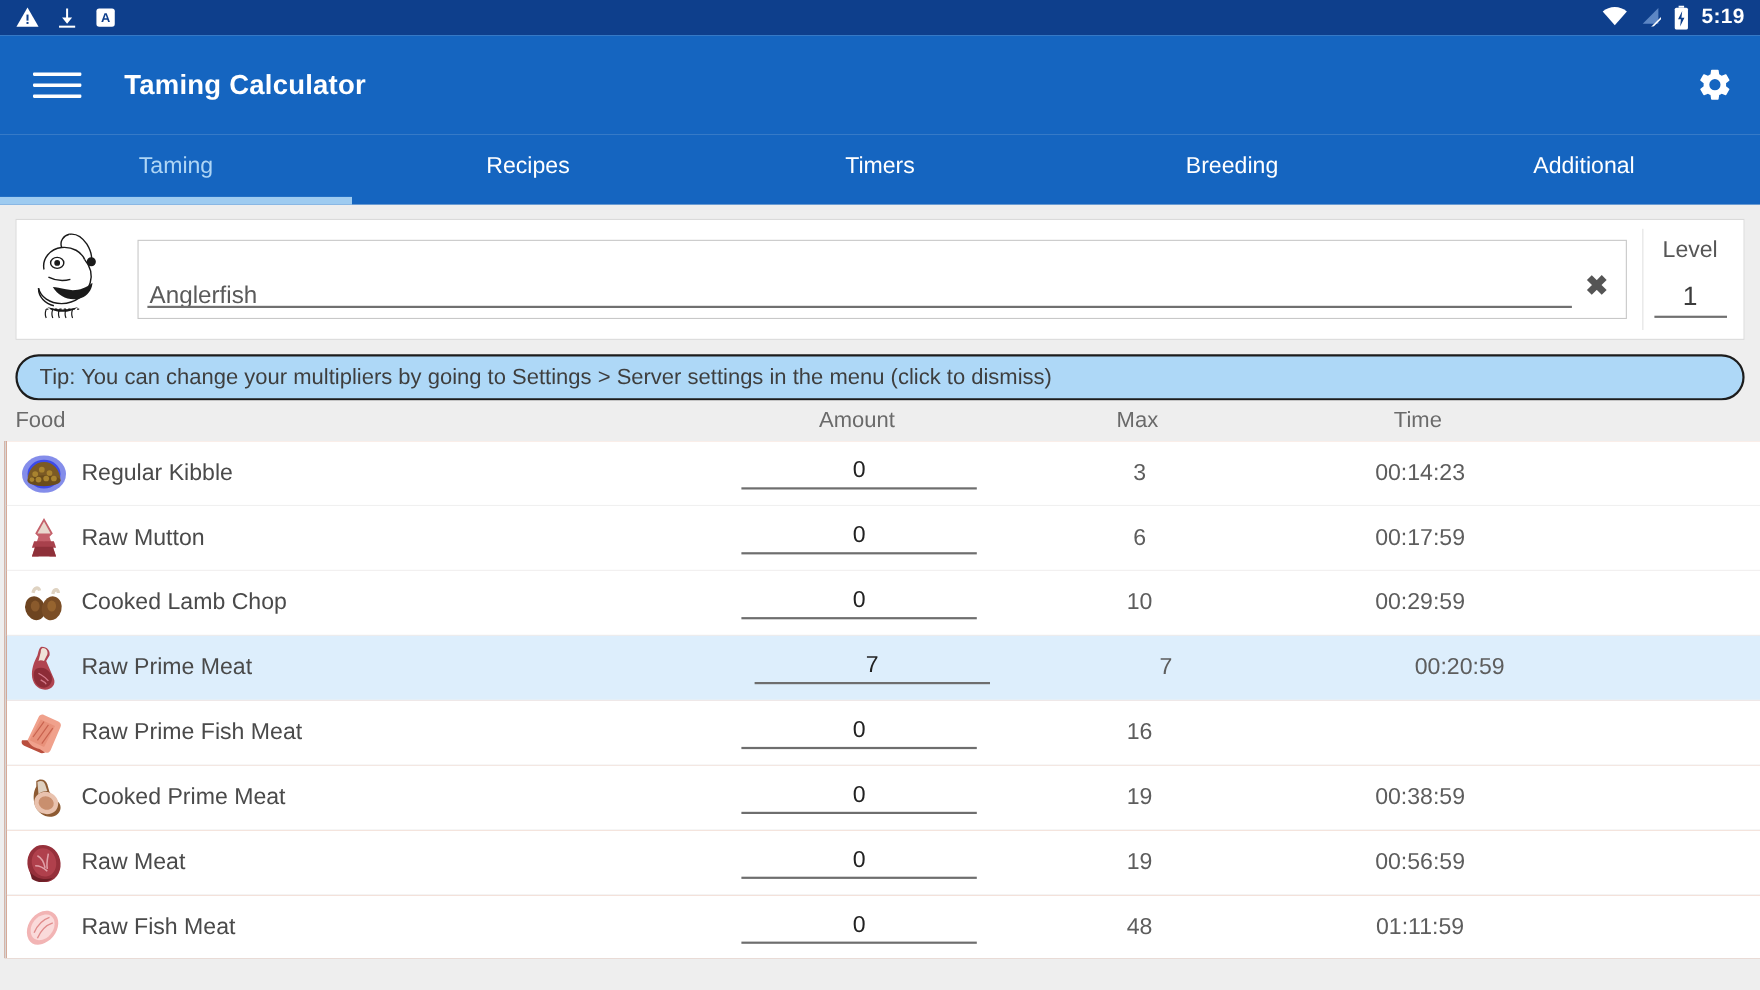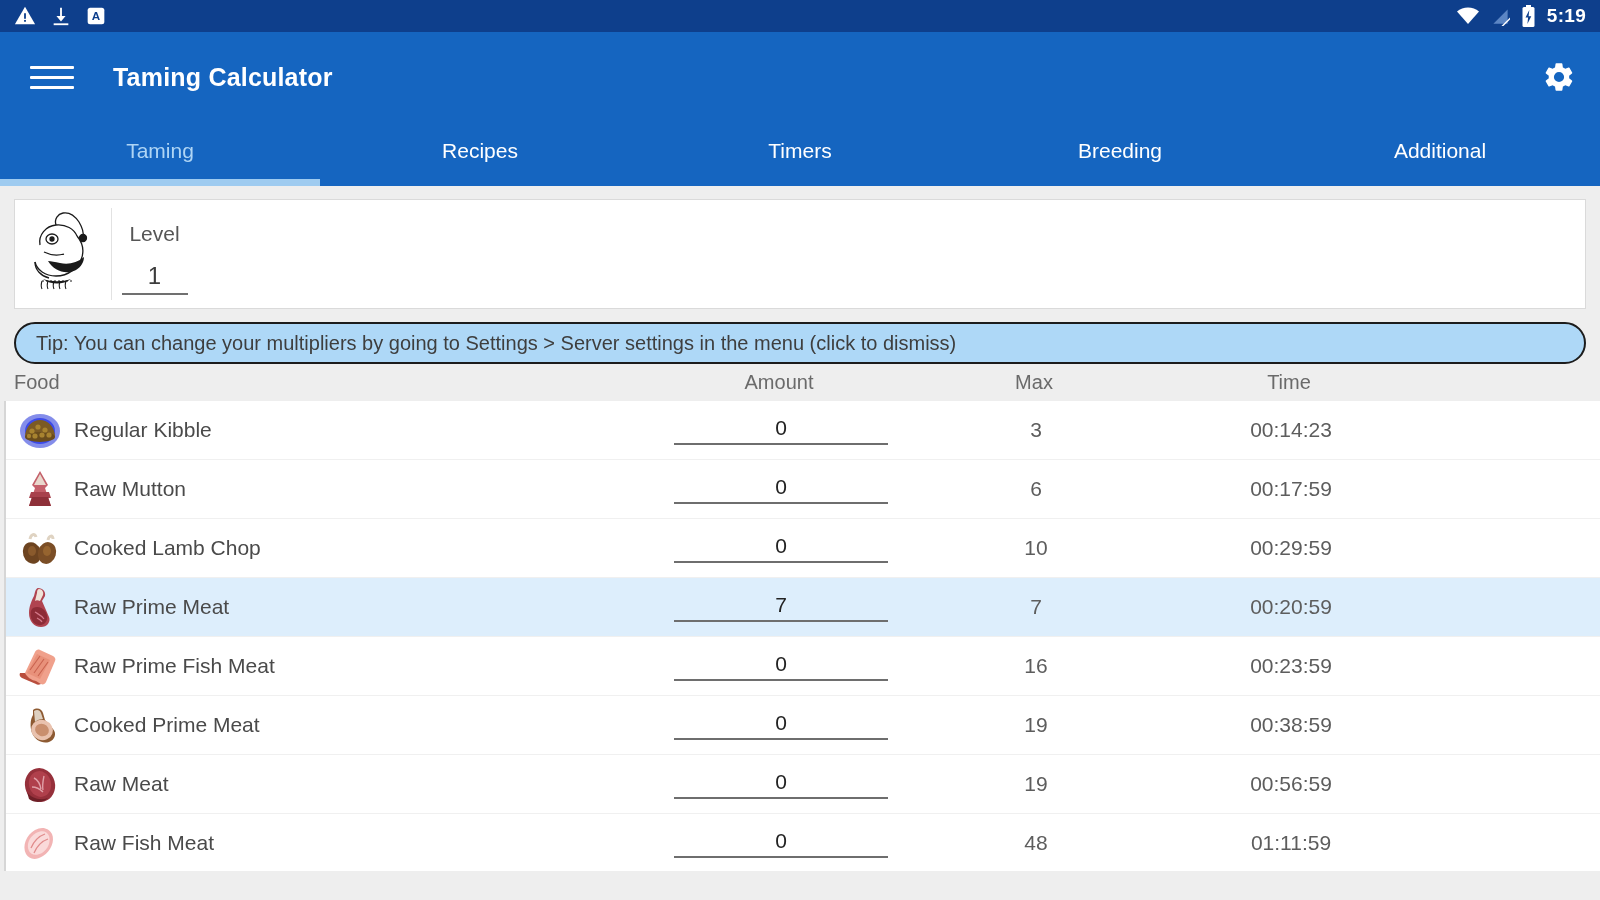--- a/index.html
+++ b/index.html
@@ -13,21 +13,21 @@
   
   .statusbar {
     height: 32px;
     background: #0e3f8c;
     display: flex;
     align-items: center;
     padding: 0 14px;
     color: #ffffff;
   }
   .sb-left { display: flex; align-items: center; gap: 14px; }
-  .sb-right { margin-left: auto; display: flex; align-items: center; gap: 11px; }
+  .sb-right { margin-left: auto; display: flex; align-items: flex-start; gap: 11px; }
   .sb-icon { display: inline-flex; align-items: center; justify-content: center; }
   .sb-time { font-size: 19px; font-weight: bold; letter-spacing: .3px; }
 
   
   .appbar {
     height: 90px;
     background: #1565c0;
     display: flex;
     align-items: center;
     padding: 0 24px 0 30px;
@@ -124,25 +124,26 @@
     font-size: 25px;
     color: #555;
     padding: 0 6px 14px 12px;
     cursor: pointer;
     align-self: flex-end;
     font-weight: bold;
   }
   .level-box {
     width: 86px;
     flex: 0 0 86px;
+    margin-left: 14px;
     height: 92px;
     display: flex;
     flex-direction: column;
     align-items: center;
-    justify-content: center;
+    justify-content: flex-start;
     padding-top: 8px;
     border-left: 1px solid #e2e2e2;
   }
   .level-label { font-size: 21px; color: #565656; }
   .level-value {
     font-size: 24px; color: #3c3c3c;
     margin-top: 16px;
     border-bottom: 2px solid #707070;
     width: 66px;
     text-align: center;
@@ -186,21 +187,21 @@
     overflow: hidden;
   }
   .row {
     display: flex;
     align-items: center;
     height: 59px;
     padding-left: 10px;
     background: #ffffff;
     border-bottom: 1px solid #f0f0f0;
   }
-  .row.selected { background: #ddeefc; }
+  .row.selected { background: #ddeefc; gap: 12px; }
   .cell-food {
     flex: 0 0 620px;
     display: flex;
     align-items: center;
     gap: 10px;
     overflow: visible;
   }
   .food-icon {
     width: 48px; height: 48px;
     flex: 0 0 48px;
@@ -317,20 +318,27 @@
       </g>
       <path d="M22 52c6 10 18 14 28 9 5-3 8-8 8-13-7 6-16 8-24 6-5-1-9-2-12-2z" fill="#1a1a1a"></path>
       <path d="M17 70c8 6 20 6 28 0-9 3-19 3-28 0z" fill="#1a1a1a"></path>
       <g stroke="#1a1a1a" stroke-width="1.1" fill="none">
         <path d="M16 72h2m2 0h2m2 0h2m2 0h2m2 0h2m2 0h2m2 0h2m2 0h2"></path>
         <path d="M16 72c-1 3-1 6 0 8m6-8c-1 3-1 6 0 8m6-8c-1 3-1 6 0 8m6-8c-1 3-1 6 0 8m6-8c-1 3-1 6 0 8"></path>
       </g>
     </svg>
   </div>
 
+  <div class="field-wrap">
+    <div class="search-inner">
+      <div class="search-value" placeholder="Creature">Anglerfish</div>
+      <div class="search-underline"></div>
+    </div>
+    <div class="clear-x">✖</div>
+  </div>
 
   <div class="level-box">
     <div class="level-label">Level</div>
     <div class="level-value">1</div>
   </div>
 </div>
 
 <div class="tip">
   <div class="tip-text">Tip: You can change your multipliers by going to Settings &gt; Server settings in the menu (click to dismiss)</div>
 </div>
@@ -438,21 +446,20 @@
             </g>
             <path d="M8 30c2 4 6 7 11 8l5 3c-2 1-4 1-5 0l-14-6c-2-1-3-3-2-5z" fill="#b94e3d"></path>
           </svg>
         </span>
         <span class="food-name">Raw Prime Fish Meat</span>
       </div>
       <div class="cell-amount">
         <span class="amount-val">0</span>
       </div>
       <div class="cell-max">16</div>
-      <div class="cell-time">00:23:59</div>
     </div>
     <div class="row">
       <div class="cell-food">
         <span class="food-icon">
           <svg width="46" height="46" viewBox="0 0 46 46">
             <path d="M16 8c4-3 9-1 10 3l2 7 8 9c4 4 2 11-4 13-7 2-14-2-17-9-2-6-2-13 1-18z" fill="#8d5a32"></path>
             <path d="M17 9c3-2 6-1 7 2l2 6c-3 0-6 1-8 3z" fill="#ded0c0"></path>
             <ellipse cx="25" cy="28" rx="11" ry="10" fill="#e9c2ae" transform="rotate(20 25 28)"></ellipse>
             <ellipse cx="25" cy="28" rx="7" ry="6" fill="#c98f6e" transform="rotate(20 25 28)"></ellipse>
           </svg>

